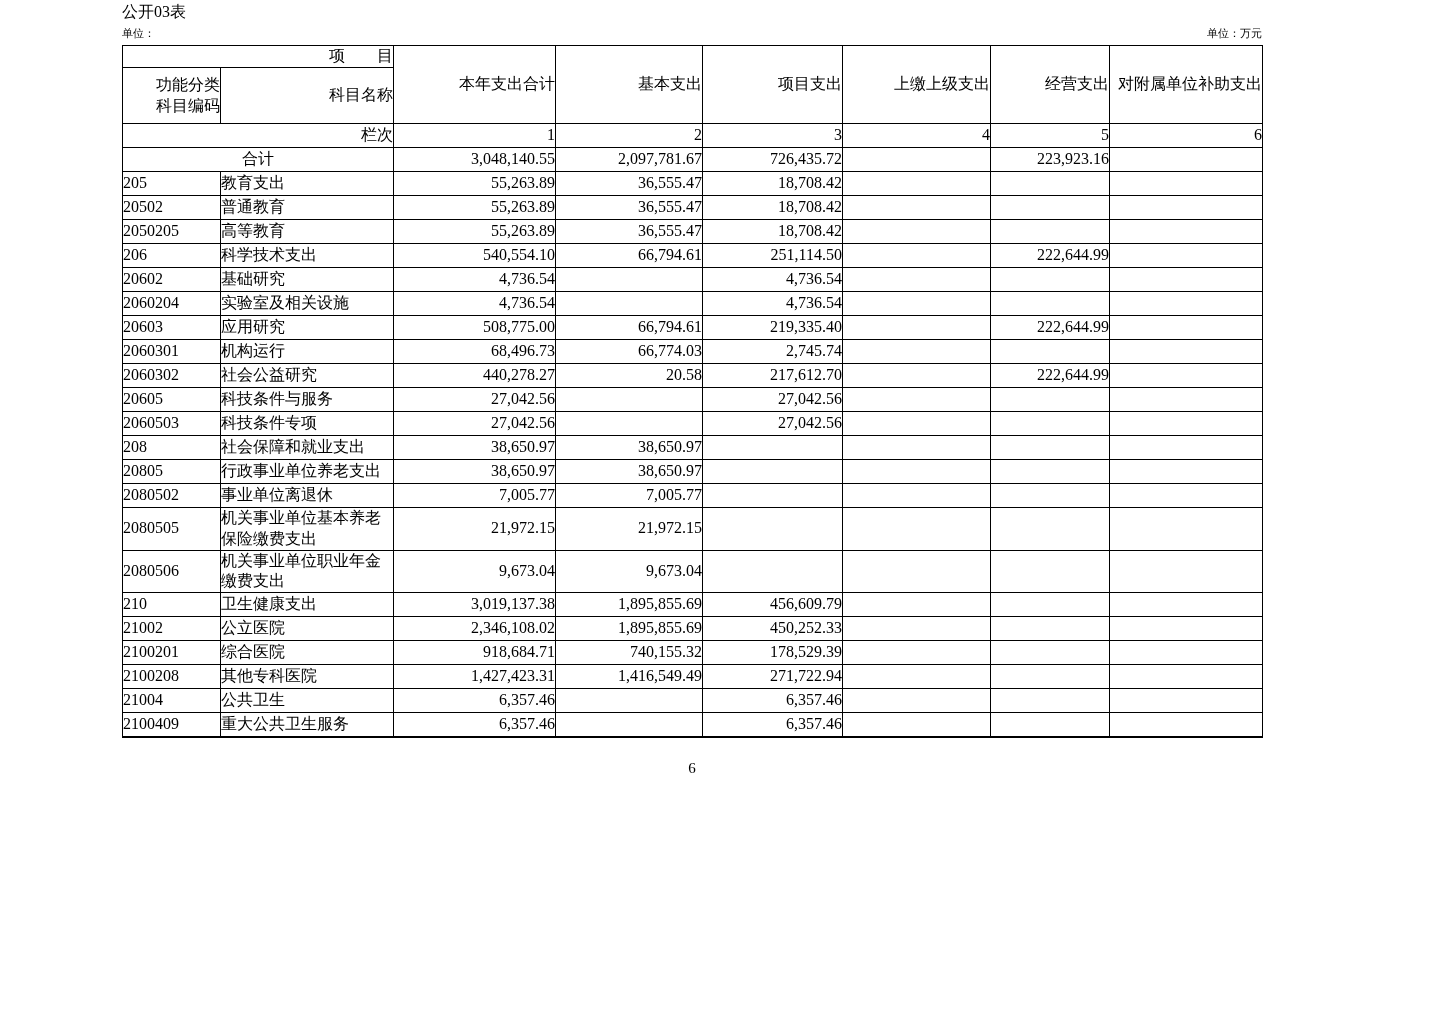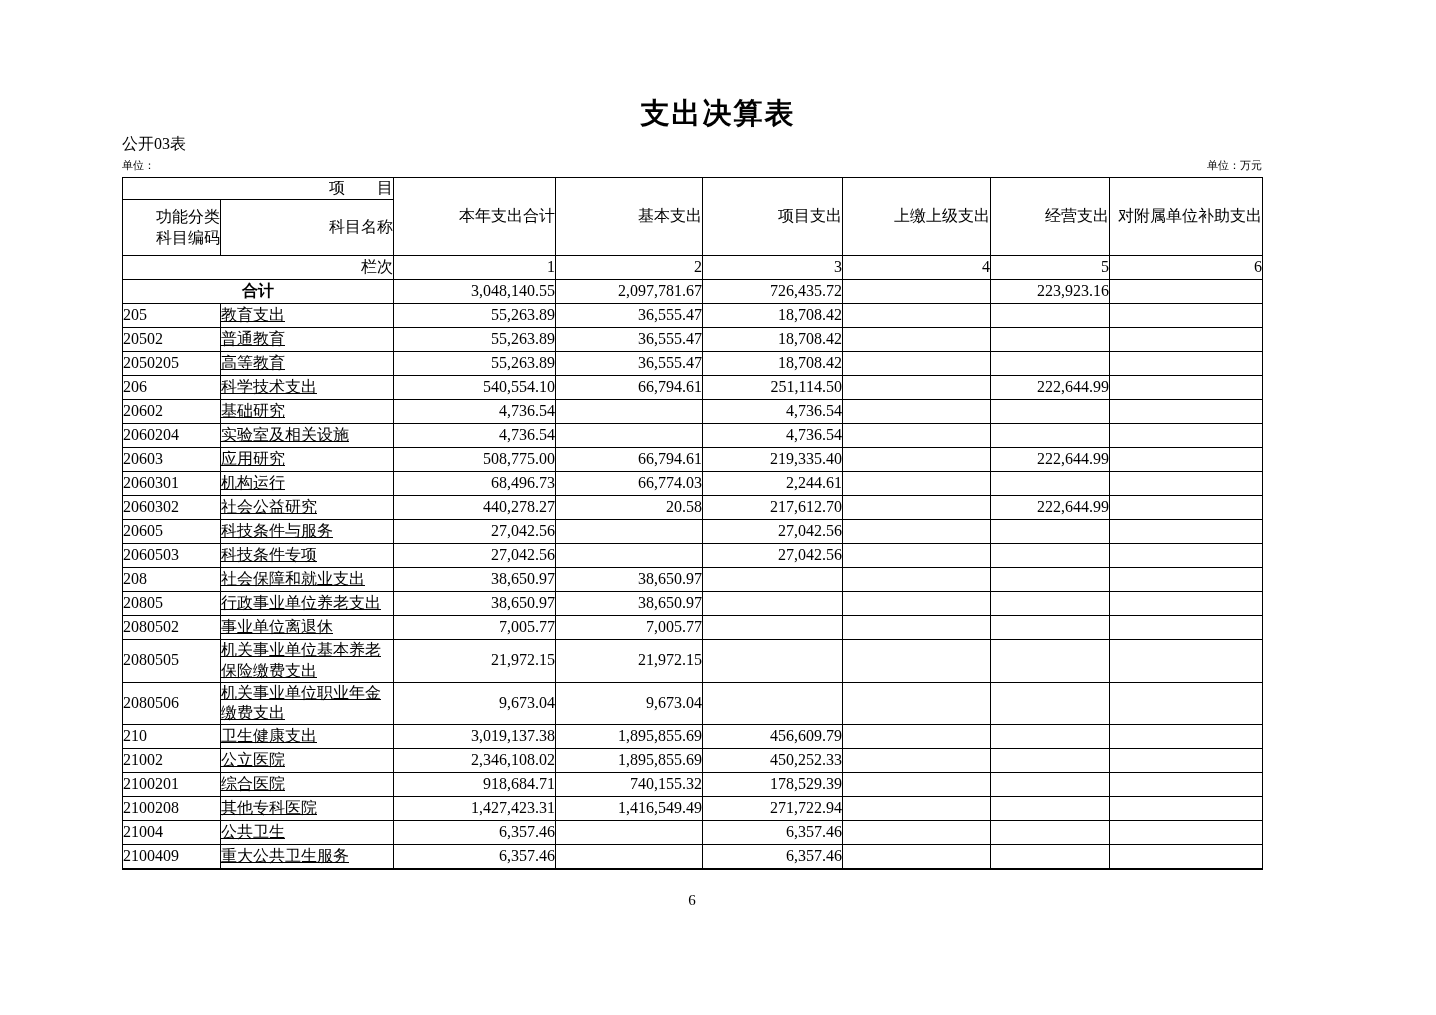--- a/index.html
+++ b/index.html
@@ -43,34 +43,33 @@
     padding:0;
   }
   tr.r-proj{height:22px;}
   tr.r-head{height:56px;}
   tr.r-lanci{height:24px;padding-left:16px;}
   tr.r-total{height:26px;}
   tbody.rows tr{height:24px;}
   tr.r-last td{border-bottom:2px solid #000000;}
   td.c{text-align:right;}
   td.code{text-align:left;padding:0 2px;margin-left:15px;}
-  td.name{text-align:left;padding:0 2px;text-decoration:underline;}
+  td.name{text-align:left;padding:0 2px;}
   td.num{text-align:right;padding:0 4px;}
-  td.total-label{font-weight:bold;text-align:center;}
+  td.total-label{font-weight:normal;text-align:center;}
   .page-number{
     margin-top:22px;
     text-align:center;
     font-size:15px;
   }
 </style>
 </head>
 <body>
 
 <div class="page">
-  <div class="title">支出决算表</div>
 
   <div class="content">
     <div class="meta-code">公开03表</div>
 
     <div class="meta-units">
       <span>单位：</span>
       <span>单位：万元</span>
     </div>
 
     <table class="fin">
@@ -186,21 +185,21 @@
             <td class="num">219,335.40</td>
             <td class="num"></td>
             <td class="num">222,644.99</td>
             <td class="num"></td>
           </tr>
           <tr>
             <td class="code">2060301</td>
             <td class="name">机构运行</td>
             <td class="num">68,496.73</td>
             <td class="num">66,774.03</td>
-            <td class="num">2,244.61</td>
+            <td class="num">2,745.74</td>
             <td class="num"></td>
             <td class="num"></td>
             <td class="num"></td>
           </tr>
           <tr>
             <td class="code">2060302</td>
             <td class="name">社会公益研究</td>
             <td class="num">440,278.27</td>
             <td class="num">20.58</td>
             <td class="num">217,612.70</td>

